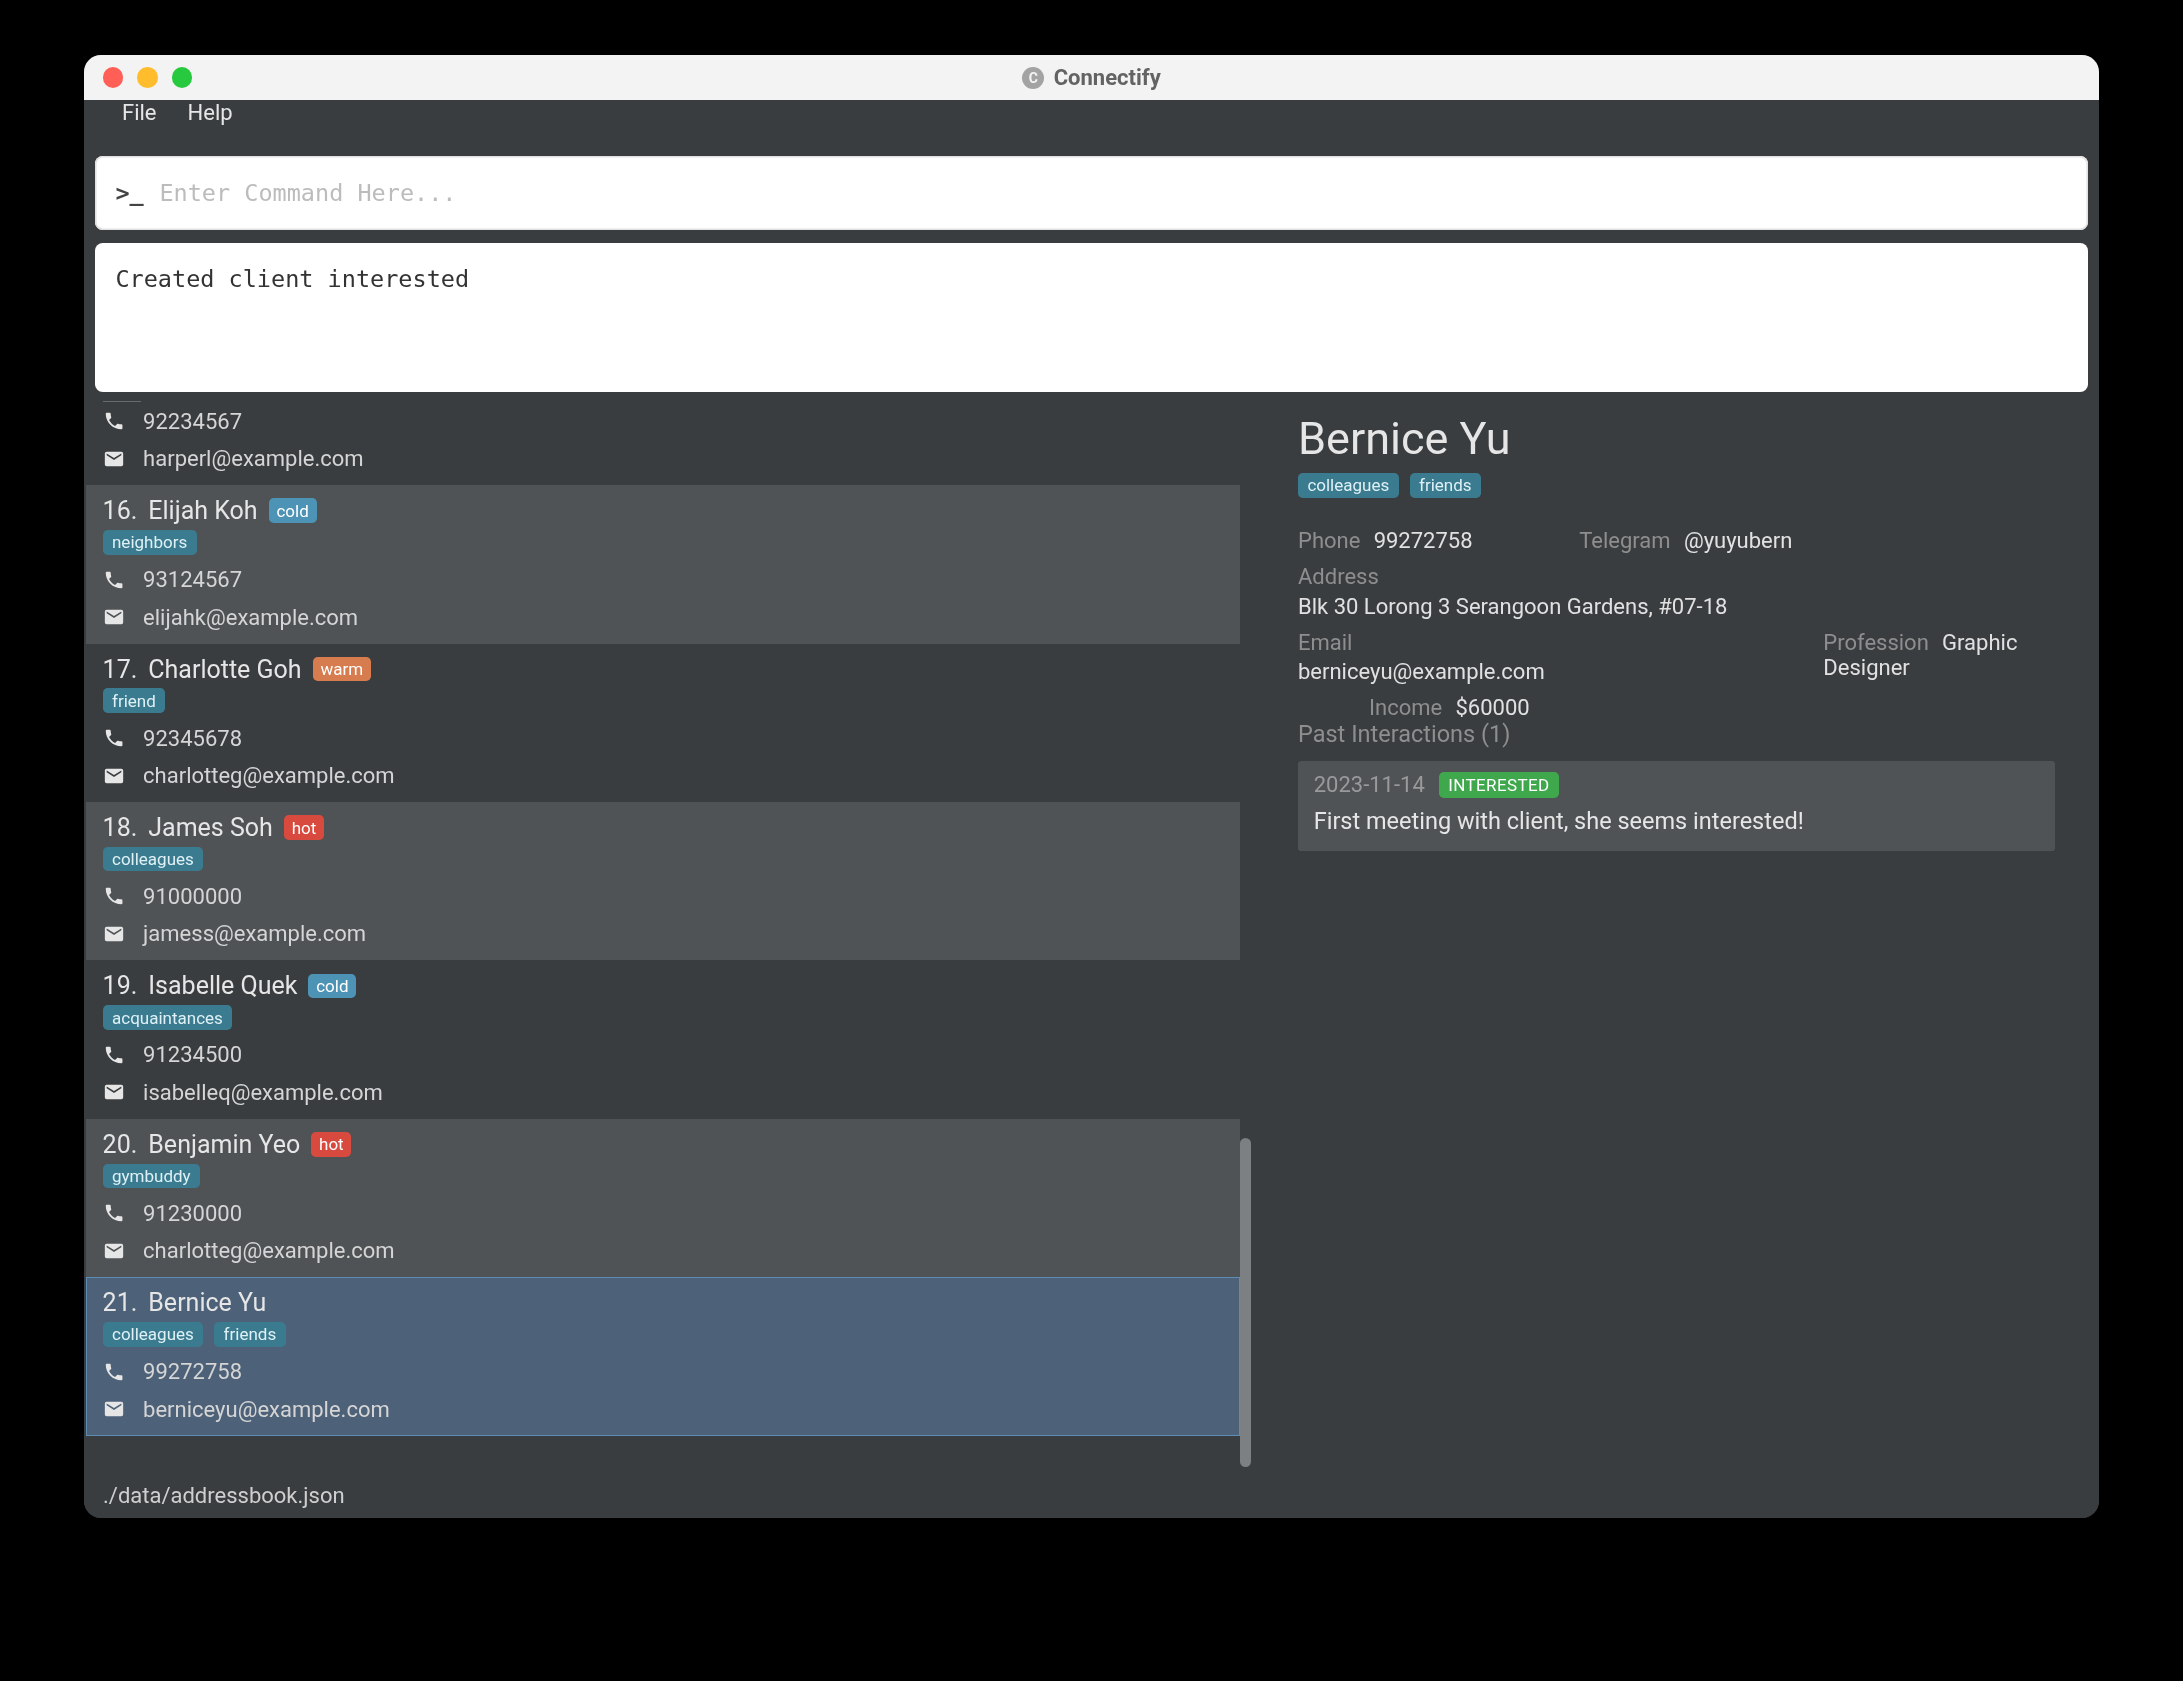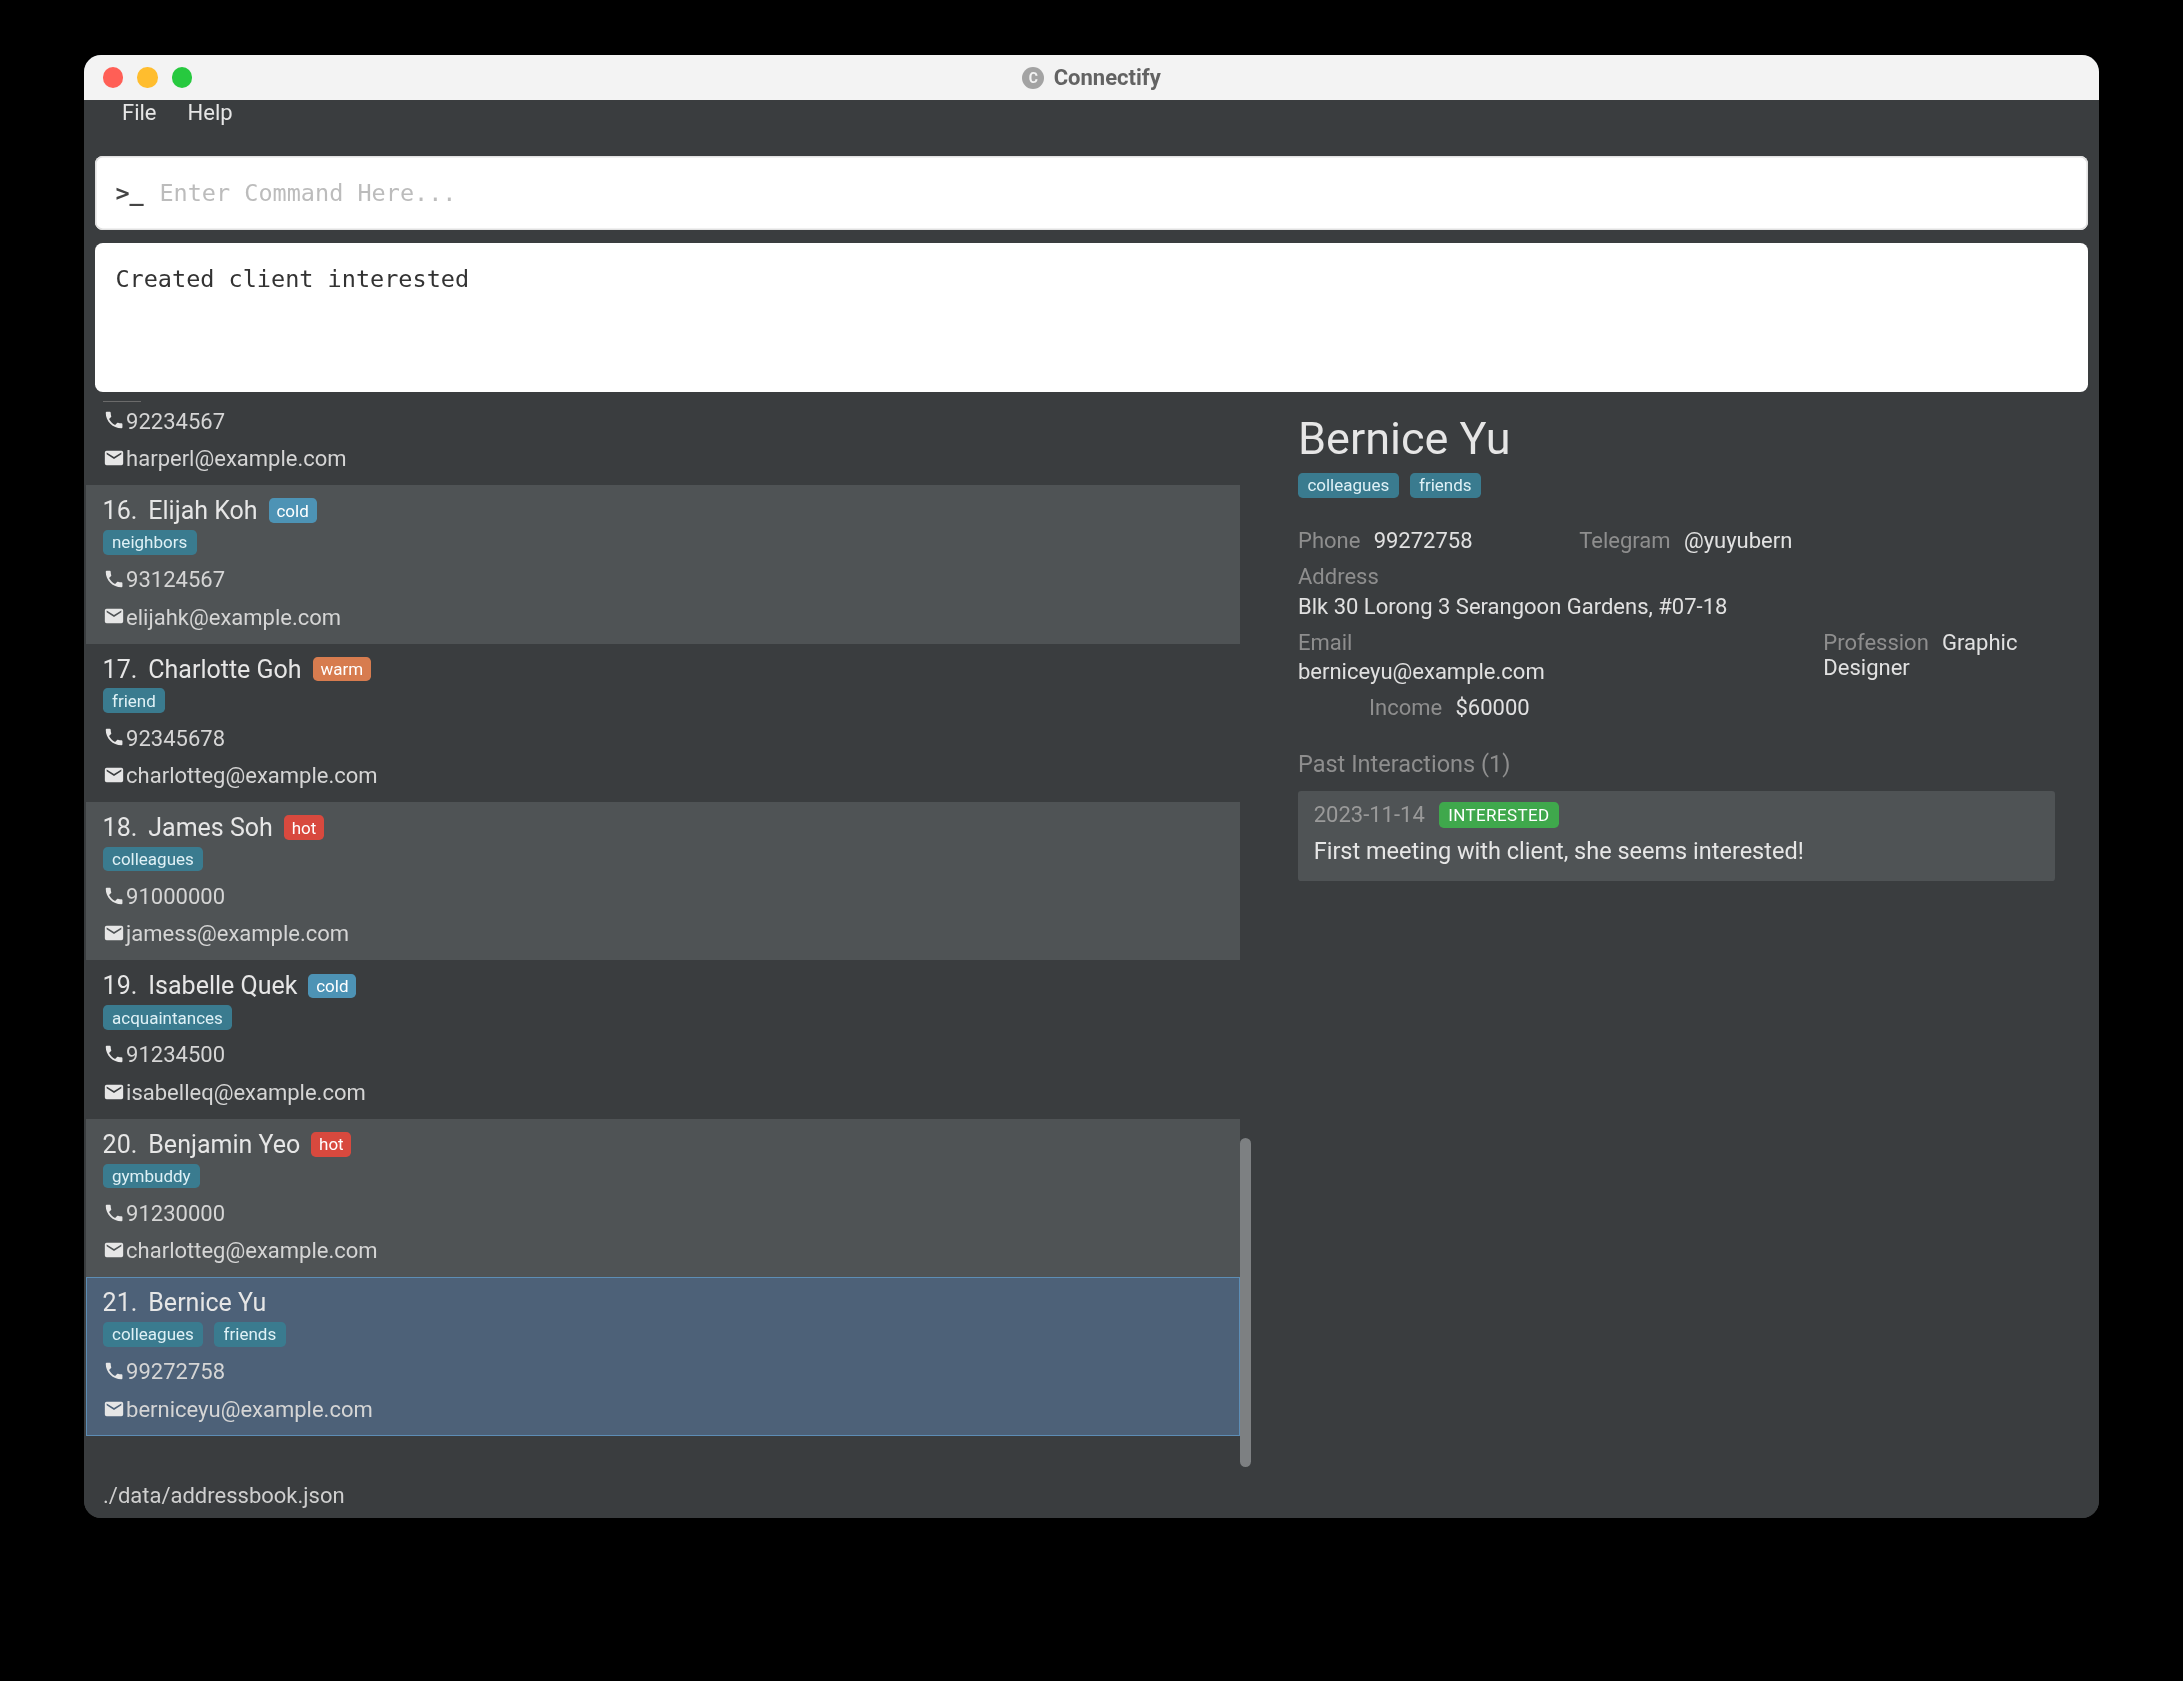--- a/index.html
+++ b/index.html
@@ -169,20 +169,22 @@
     }
     .tag {
       background: #3a7b8f;
       color: #dff1f6;
       font-size: 17px;
       padding: 2.4px 9.4px;
       border-radius: 4.7px;
     }
     .info-row {
       display: flex;
+      align-items: center;
+      gap: 17px;
       margin-top: 12.5px;
       font-size: 22px;
       color: #d5d5d5;
     }
     .icon {
       width: 23.5px;
       height: 23.5px;
       display: inline-flex;
       align-items: center;
       justify-content: center;
@@ -229,21 +231,20 @@
       color: #8e8e8e;
       margin-right: 7.8px;
     }
     .field-value {
       color: #e1e1e1;
     }
     .addr-block { grid-column: 1 / span 2; }
     .addr-label { color: #8e8e8e; font-size: 22px; }
     .addr-value { color: #e1e1e1; font-size: 22px; margin-top: 4.7px; }
     .past-header {
-      margin-top: 30px;
       color: #8e8e8e;
       font-size: 23.5px;
     }
     .interaction-card {
       margin-top: 12.5px;
       background: #4f5355;
       padding: 11px 15.7px 15.7px 15.7px;
       border-radius: 3.1px;
     }
     .int-meta {

